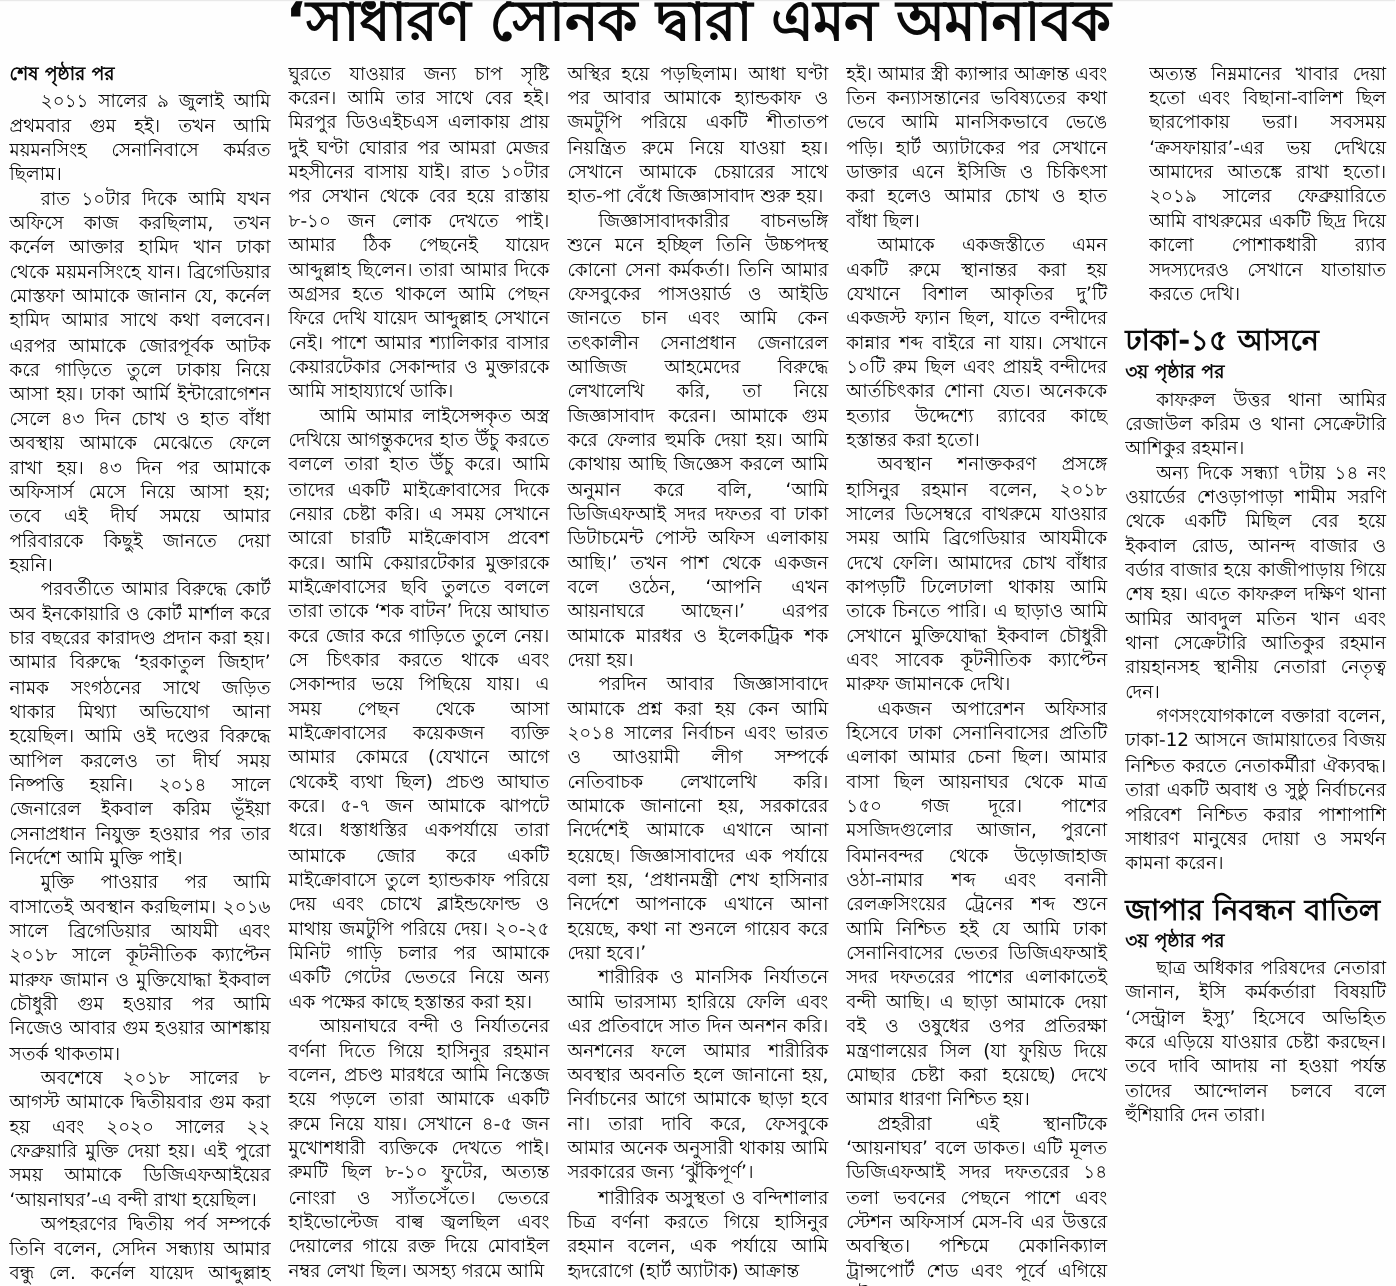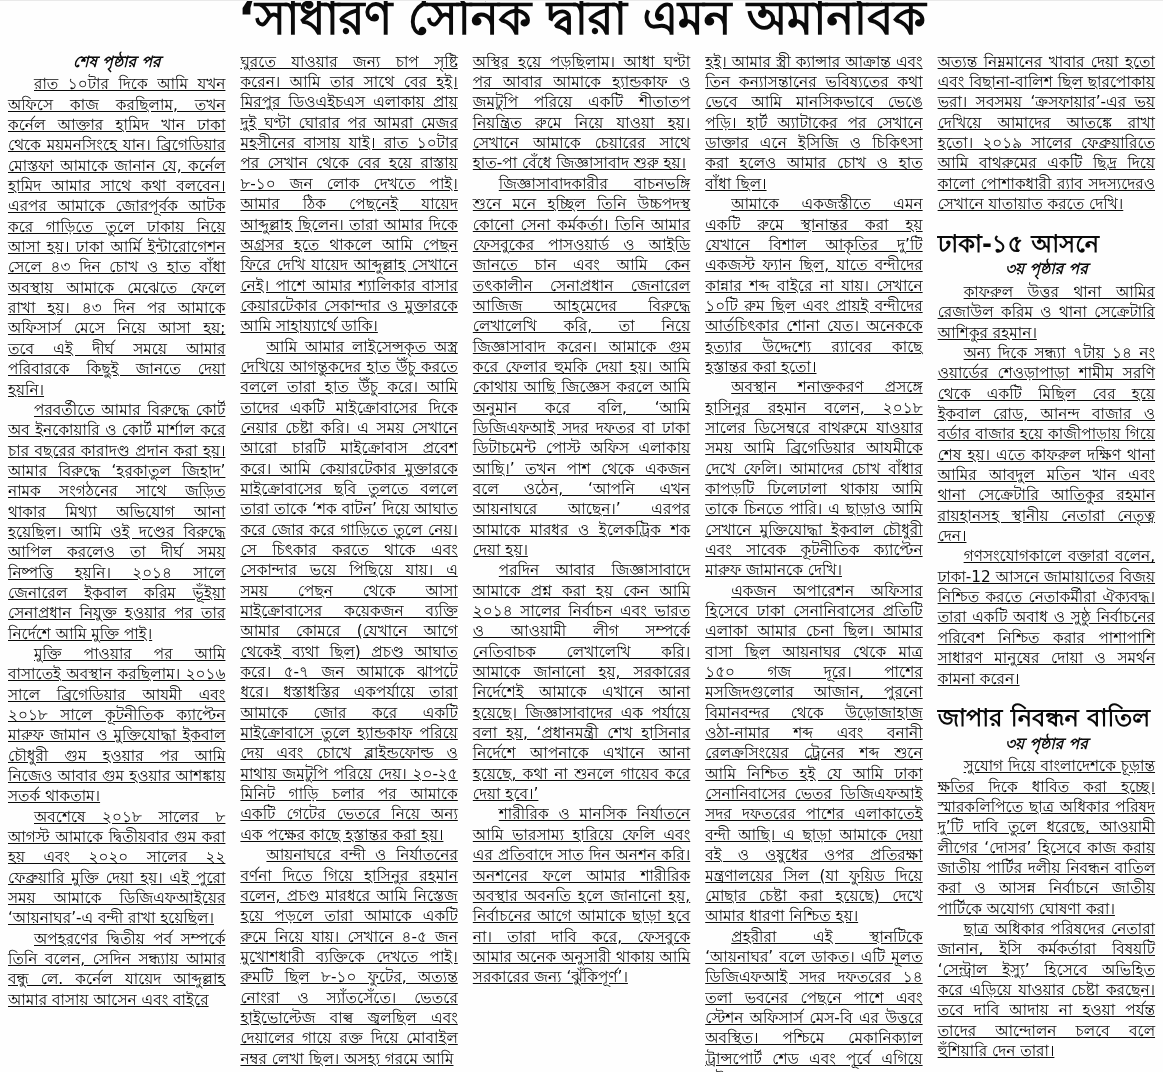--- a/index.html
+++ b/index.html
@@ -30,29 +30,27 @@
   .col {
     flex:1 1 0;
     min-width:0;
     text-align:justify;
     font-size:15.3px;
     line-height:1.33;
     word-break:break-word;
   }
   .seg-continuation {
     font-weight:700;
-    font-style:italic;
     font-size:15.5px;
     margin:0 0 2px 0;
-    text-align:center;
+    text-align:left;
   }
   .seg-para {
     margin:0;
     text-indent:1.7em;
-    text-decoration:underline;
   }
   .seg-headline2 {
     font-size:24px;
     font-weight:700;
     line-height:1.12;
     text-align:left;
     text-indent:0;
     margin:16px 0 2px 0;
     white-space:nowrap;
   }
@@ -63,50 +61,51 @@
 </style>
 </head>
 <body>
 
 <div class="page">
   <div class="topline"></div>
   <h1 class="headline">‘সাধারণ সৈনিক দ্বারা এমন অমানবিক</h1>
   <div class="cols">
     <div class="col">
         <div class="seg-continuation">শেষ পৃষ্ঠার পর</div>
+        <div class="seg-para">২০১১ সালের ৯ জুলাই আমি প্রথমবার গুম হই। তখন আমি ময়মনসিংহ সেনানিবাসে কর্মরত ছিলাম।</div>
         <div class="seg-para">রাত ১০টার দিকে আমি যখন অফিসে কাজ করছিলাম, তখন কর্নেল আক্তার হামিদ খান ঢাকা থেকে ময়মনসিংহে যান। ব্রিগেডিয়ার মোস্তফা আমাকে জানান যে, কর্নেল হামিদ আমার সাথে কথা বলবেন। এরপর আমাকে জোরপূর্বক আটক করে গাড়িতে তুলে ঢাকায় নিয়ে আসা হয়। ঢাকা আর্মি ইন্টারোগেশন সেলে ৪৩ দিন চোখ ও হাত বাঁধা অবস্থায় আমাকে মেঝেতে ফেলে রাখা হয়। ৪৩ দিন পর আমাকে অফিসার্স মেসে নিয়ে আসা হয়; তবে এই দীর্ঘ সময়ে আমার পরিবারকে কিছুই জানতে দেয়া হয়নি।</div>
         <div class="seg-para">পরবর্তীতে আমার বিরুদ্ধে কোর্ট অব ইনকোয়ারি ও কোর্ট মার্শাল করে চার বছরের কারাদণ্ড প্রদান করা হয়। আমার বিরুদ্ধে ‘হরকাতুল জিহাদ’ নামক সংগঠনের সাথে জড়িত থাকার মিথ্যা অভিযোগ আনা হয়েছিল। আমি ওই দণ্ডের বিরুদ্ধে আপিল করলেও তা দীর্ঘ সময় নিষ্পত্তি হয়নি। ২০১৪ সালে জেনারেল ইকবাল করিম ভূঁইয়া সেনাপ্রধান নিযুক্ত হওয়ার পর তার নির্দেশে আমি মুক্তি পাই।</div>
         <div class="seg-para">মুক্তি পাওয়ার পর আমি বাসাতেই অবস্থান করছিলাম। ২০১৬ সালে ব্রিগেডিয়ার আযমী এবং ২০১৮ সালে কূটনীতিক ক্যাপ্টেন মারুফ জামান ও মুক্তিযোদ্ধা ইকবাল চৌধুরী গুম হওয়ার পর আমি নিজেও আবার গুম হওয়ার আশঙ্কায় সতর্ক থাকতাম।</div>
         <div class="seg-para">অবশেষে ২০১৮ সালের ৮ আগস্ট আমাকে দ্বিতীয়বার গুম করা হয় এবং ২০২০ সালের ২২ ফেব্রুয়ারি মুক্তি দেয়া হয়। এই পুরো সময় আমাকে ডিজিএফআইয়ের ‘আয়নাঘর’-এ বন্দী রাখা হয়েছিল।</div>
         <div class="seg-para">অপহরণের দ্বিতীয় পর্ব সম্পর্কে তিনি বলেন, সেদিন সন্ধ্যায় আমার বন্ধু লে. কর্নেল যায়েদ আব্দুল্লাহ আমার বাসায় আসেন এবং বাইরে</div>
       </div>
     <div class="col">
         <div class="seg-para" style="text-indent: 0px;">ঘুরতে যাওয়ার জন্য চাপ সৃষ্টি করেন। আমি তার সাথে বের হই। মিরপুর ডিওএইচএস এলাকায় প্রায় দুই ঘণ্টা ঘোরার পর আমরা মেজর মহসীনের বাসায় যাই। রাত ১০টার পর সেখান থেকে বের হয়ে রাস্তায় ৮-১০ জন লোক দেখতে পাই। আমার ঠিক পেছনেই যায়েদ আব্দুল্লাহ ছিলেন। তারা আমার দিকে অগ্রসর হতে থাকলে আমি পেছন ফিরে দেখি যায়েদ আব্দুল্লাহ সেখানে নেই। পাশে আমার শ্যালিকার বাসার কেয়ারটেকার সেকান্দার ও মুক্তারকে আমি সাহায্যার্থে ডাকি।</div>
         <div class="seg-para">আমি আমার লাইসেন্সকৃত অস্ত্র দেখিয়ে আগন্তুকদের হাত উঁচু করতে বললে তারা হাত উঁচু করে। আমি তাদের একটি মাইক্রোবাসের দিকে নেয়ার চেষ্টা করি। এ সময় সেখানে আরো চারটি মাইক্রোবাস প্রবেশ করে। আমি কেয়ারটেকার মুক্তারকে মাইক্রোবাসের ছবি তুলতে বললে তারা তাকে ‘শক বাটন’ দিয়ে আঘাত করে জোর করে গাড়িতে তুলে নেয়। সে চিৎকার করতে থাকে এবং সেকান্দার ভয়ে পিছিয়ে যায়। এ সময় পেছন থেকে আসা মাইক্রোবাসের কয়েকজন ব্যক্তি আমার কোমরে (যেখানে আগে থেকেই ব্যথা ছিল) প্রচণ্ড আঘাত করে। ৫-৭ জন আমাকে ঝাপটে ধরে। ধস্তাধস্তির একপর্যায়ে তারা আমাকে জোর করে একটি মাইক্রোবাসে তুলে হ্যান্ডকাফ পরিয়ে দেয় এবং চোখে ব্লাইন্ডফোল্ড ও মাথায় জমটুপি পরিয়ে দেয়। ২০-২৫ মিনিট গাড়ি চলার পর আমাকে একটি গেটের ভেতরে নিয়ে অন্য এক পক্ষের কাছে হস্তান্তর করা হয়।</div>
         <div class="seg-para">আয়নাঘরে বন্দী ও নির্যাতনের বর্ণনা দিতে গিয়ে হাসিনুর রহমান বলেন, প্রচণ্ড মারধরে আমি নিস্তেজ হয়ে পড়লে তারা আমাকে একটি রুমে নিয়ে যায়। সেখানে ৪-৫ জন মুখোশধারী ব্যক্তিকে দেখতে পাই। রুমটি ছিল ৮-১০ ফুটের, অত্যন্ত নোংরা ও স্যাঁতসেঁতে। ভেতরে হাইভোল্টেজ বাল্ব জ্বলছিল এবং দেয়ালের গায়ে রক্ত দিয়ে মোবাইল নম্বর লেখা ছিল। অসহ্য গরমে আমি</div>
       </div>
     <div class="col">
         <div class="seg-para" style="text-indent: 0px;">অস্থির হয়ে পড়ছিলাম। আধা ঘণ্টা পর আবার আমাকে হ্যান্ডকাফ ও জমটুপি পরিয়ে একটি শীতাতপ নিয়ন্ত্রিত রুমে নিয়ে যাওয়া হয়। সেখানে আমাকে চেয়ারের সাথে হাত-পা বেঁধে জিজ্ঞাসাবাদ শুরু হয়।</div>
         <div class="seg-para">জিজ্ঞাসাবাদকারীর বাচনভঙ্গি শুনে মনে হচ্ছিল তিনি উচ্চপদস্থ কোনো সেনা কর্মকর্তা। তিনি আমার ফেসবুকের পাসওয়ার্ড ও আইডি জানতে চান এবং আমি কেন তৎকালীন সেনাপ্রধান জেনারেল আজিজ আহমেদের বিরুদ্ধে লেখালেখি করি, তা নিয়ে জিজ্ঞাসাবাদ করেন। আমাকে গুম করে ফেলার হুমকি দেয়া হয়। আমি কোথায় আছি জিজ্ঞেস করলে আমি অনুমান করে বলি, ‘আমি ডিজিএফআই সদর দফতর বা ঢাকা ডিটাচমেন্ট পোস্ট অফিস এলাকায় আছি।’ তখন পাশ থেকে একজন বলে ওঠেন, ‘আপনি এখন আয়নাঘরে আছেন।’ এরপর আমাকে মারধর ও ইলেকট্রিক শক দেয়া হয়।</div>
         <div class="seg-para">পরদিন আবার জিজ্ঞাসাবাদে আমাকে প্রশ্ন করা হয় কেন আমি ২০১৪ সালের নির্বাচন এবং ভারত ও আওয়ামী লীগ সম্পর্কে নেতিবাচক লেখালেখি করি। আমাকে জানানো হয়, সরকারের নির্দেশেই আমাকে এখানে আনা হয়েছে। জিজ্ঞাসাবাদের এক পর্যায়ে বলা হয়, ‘প্রধানমন্ত্রী শেখ হাসিনার নির্দেশে আপনাকে এখানে আনা হয়েছে, কথা না শুনলে গায়েব করে দেয়া হবে।’</div>
         <div class="seg-para">শারীরিক ও মানসিক নির্যাতনে আমি ভারসাম্য হারিয়ে ফেলি এবং এর প্রতিবাদে সাত দিন অনশন করি। অনশনের ফলে আমার শারীরিক অবস্থার অবনতি হলে জানানো হয়, নির্বাচনের আগে আমাকে ছাড়া হবে না। তারা দাবি করে, ফেসবুকে আমার অনেক অনুসারী থাকায় আমি সরকারের জন্য ‘ঝুঁকিপূর্ণ’।</div>
+        <div class="seg-para">শারীরিক অসুস্থতা ও বন্দিশালার চিত্র বর্ণনা করতে গিয়ে হাসিনুর রহমান বলেন, এক পর্যায়ে আমি হৃদরোগে (হার্ট অ্যাটাক) আক্রান্ত</div>
       </div>
     <div class="col">
         <div class="seg-para" style="text-indent: 0px;">হই। আমার স্ত্রী ক্যান্সার আক্রান্ত এবং তিন কন্যাসন্তানের ভবিষ্যতের কথা ভেবে আমি মানসিকভাবে ভেঙে পড়ি। হার্ট অ্যাটাকের পর সেখানে ডাক্তার এনে ইসিজি ও চিকিৎসা করা হলেও আমার চোখ ও হাত বাঁধা ছিল।</div>
         <div class="seg-para">আমাকে একজস্তীতে এমন একটি রুমে স্থানান্তর করা হয় যেখানে বিশাল আকৃতির দু’টি একজস্ট ফ্যান ছিল, যাতে বন্দীদের কান্নার শব্দ বাইরে না যায়। সেখানে ১০টি রুম ছিল এবং প্রায়ই বন্দীদের আর্তচিৎকার শোনা যেত। অনেককে হত্যার উদ্দেশ্যে র‍্যাবের কাছে হস্তান্তর করা হতো।</div>
         <div class="seg-para">অবস্থান শনাক্তকরণ প্রসঙ্গে হাসিনুর রহমান বলেন, ২০১৮ সালের ডিসেম্বরে বাথরুমে যাওয়ার সময় আমি ব্রিগেডিয়ার আযমীকে দেখে ফেলি। আমাদের চোখ বাঁধার কাপড়টি ঢিলেঢালা থাকায় আমি তাকে চিনতে পারি। এ ছাড়াও আমি সেখানে মুক্তিযোদ্ধা ইকবাল চৌধুরী এবং সাবেক কূটনীতিক ক্যাপ্টেন মারুফ জামানকে দেখি।</div>
         <div class="seg-para">একজন অপারেশন অফিসার হিসেবে ঢাকা সেনানিবাসের প্রতিটি এলাকা আমার চেনা ছিল। আমার বাসা ছিল আয়নাঘর থেকে মাত্র ১৫০ গজ দূরে। পাশের মসজিদগুলোর আজান, পুরনো বিমানবন্দর থেকে উড়োজাহাজ ওঠা-নামার শব্দ এবং বনানী রেলক্রসিংয়ের ট্রেনের শব্দ শুনে আমি নিশ্চিত হই যে আমি ঢাকা সেনানিবাসের ভেতর ডিজিএফআই সদর দফতরের পাশের এলাকাতেই বন্দী আছি। এ ছাড়া আমাকে দেয়া বই ও ওষুধের ওপর প্রতিরক্ষা মন্ত্রণালয়ের সিল (যা ফুয়িড দিয়ে মোছার চেষ্টা করা হয়েছে) দেখে আমার ধারণা নিশ্চিত হয়।</div>
         <div class="seg-para">প্রহরীরা এই স্থানটিকে ‘আয়নাঘর’ বলে ডাকত। এটি মূলত ডিজিএফআই সদর দফতরের ১৪ তলা ভবনের পেছনে পাশে এবং স্টেশন অফিসার্স মেস-বি এর উত্তরে অবস্থিত। পশ্চিমে মেকানিক্যাল ট্রান্সপোর্ট শেড এবং পূর্বে এগিয়ে স্টেশন সদর দফতর। আমাদের</div>
       </div>
     <div class="col">
-        <div class="seg-para" style="text-indent: 0px;">অত্যন্ত নিম্নমানের খাবার দেয়া হতো এবং বিছানা-বালিশ ছিল ছারপোকায় ভরা। সবসময় ‘ক্রসফায়ার’-এর ভয় দেখিয়ে আমাদের আতঙ্কে রাখা হতো। ২০১৯ সালের ফেব্রুয়ারিতে আমি বাথরুমের একটি ছিদ্র দিয়ে কালো পোশাকধারী র‍্যাব সদস্যদেরও সেখানে যাতায়াত করতে দেখি।</div>
+        <div class="seg-para" style="text-indent: 0px; margin-left: 20px;">অত্যন্ত নিম্নমানের খাবার দেয়া হতো এবং বিছানা-বালিশ ছিল ছারপোকায় ভরা। সবসময় ‘ক্রসফায়ার’-এর ভয় দেখিয়ে আমাদের আতঙ্কে রাখা হতো। ২০১৯ সালের ফেব্রুয়ারিতে আমি বাথরুমের একটি ছিদ্র দিয়ে কালো পোশাকধারী র‍্যাব সদস্যদেরও সেখানে যাতায়াত করতে দেখি।</div>
         <div class="seg-headline2">ঢাকা-১৫ আসনে</div>
         <div class="seg-continuation">৩য় পৃষ্ঠার পর</div>
         <div class="seg-para">কাফরুল উত্তর থানা আমির রেজাউল করিম ও থানা সেক্রেটারি আশিকুর রহমান।</div>
         <div class="seg-para">অন্য দিকে সন্ধ্যা ৭টায় ১৪ নং ওয়ার্ডের শেওড়াপাড়া শামীম সরণি থেকে একটি মিছিল বের হয়ে ইকবাল রোড, আনন্দ বাজার ও বর্ডার বাজার হয়ে কাজীপাড়ায় গিয়ে শেষ হয়। এতে কাফরুল দক্ষিণ থানা আমির আবদুল মতিন খান এবং থানা সেক্রেটারি আতিকুর রহমান রায়হানসহ স্থানীয় নেতারা নেতৃত্ব দেন।</div>
         <div class="seg-para">গণসংযোগকালে বক্তারা বলেন, ঢাকা-12 আসনে জামায়াতের বিজয় নিশ্চিত করতে নেতাকর্মীরা ঐক্যবদ্ধ। তারা একটি অবাধ ও সুষ্ঠু নির্বাচনের পরিবেশ নিশ্চিত করার পাশাপাশি সাধারণ মানুষের দোয়া ও সমর্থন কামনা করেন।</div>
         <div class="seg-headline2">জাপার নিবন্ধন বাতিল</div>
         <div class="seg-continuation">৩য় পৃষ্ঠার পর</div>
-        <div class="seg-para">সুযোগ দিয়ে বাংলাদেশকে চূড়ান্ত ক্ষতির দিকে ধাবিত করা হচ্ছে। স্মারকলিপিতে ছাত্র অধিকার পরিষদ দু’টি দাবি তুলে ধরেছে, আওয়ামী লীগের ‘দোসর’ হিসেবে কাজ করায় জাতীয় পার্টির দলীয় নিবন্ধন বাতিল করা ও আসন্ন নির্বাচনে জাতীয় পার্টিকে অযোগ্য ঘোষণা করা।</div>
         <div class="seg-para">ছাত্র অধিকার পরিষদের নেতারা জানান, ইসি কর্মকর্তারা বিষয়টি ‘সেন্ট্রাল ইস্যু’ হিসেবে অভিহিত করে এড়িয়ে যাওয়ার চেষ্টা করছেন। তবে দাবি আদায় না হওয়া পর্যন্ত তাদের আন্দোলন চলবে বলে হুঁশিয়ারি দেন তারা।</div>
       </div>
   </div>
 </div>
 
 </body></html>

